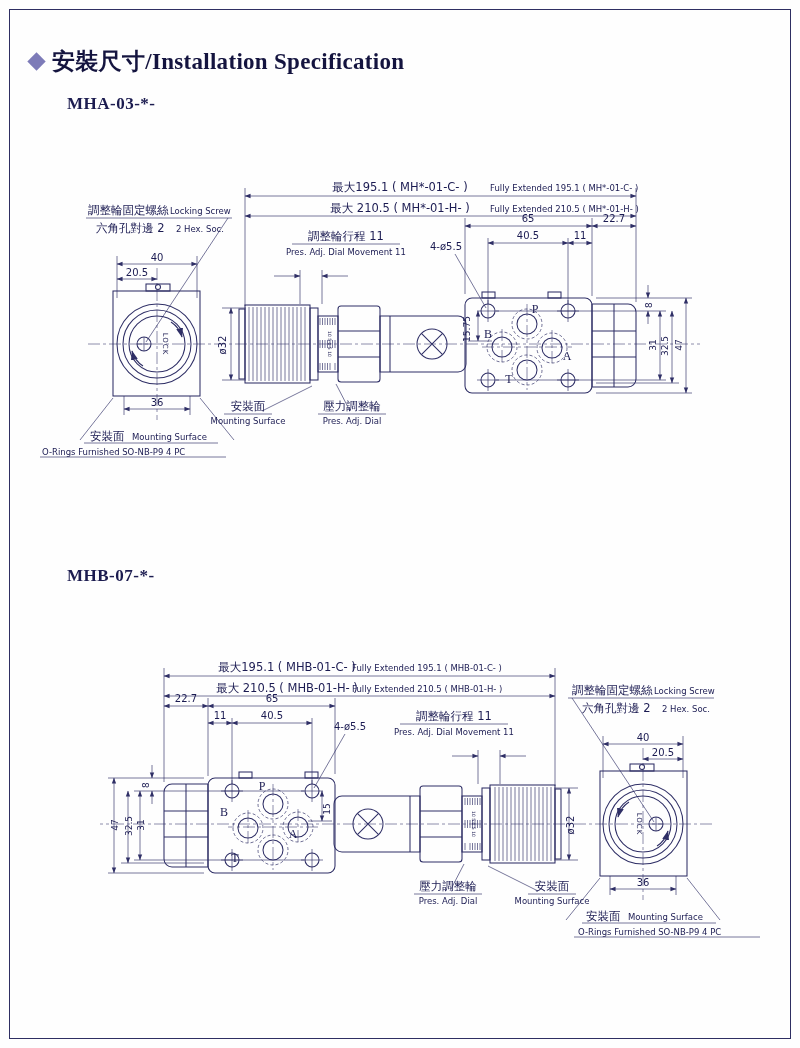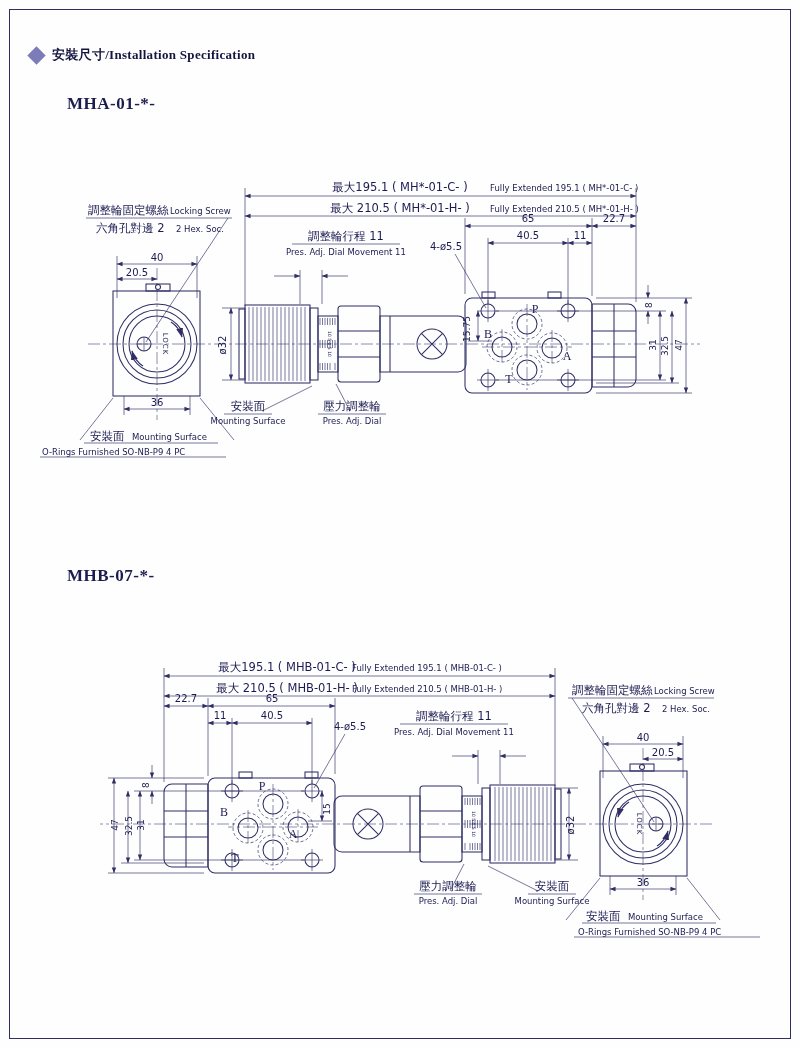--- a/index.html
+++ b/index.html
@@ -1,21 +1,21 @@
 <!DOCTYPE html>
 <html><head>
 <meta charset="utf-8">
 <style>
   html,body{margin:0;padding:0;background:#e8e8e8;}
   .page{position:relative;width:800px;height:1048px;background:#fefefe;overflow:hidden;
         font-family:"Liberation Sans",sans-serif;}
   .frame{position:absolute;inset:9px;border:1.8px solid #2e2e62;}
   .hdr{position:absolute;left:30px;top:46px;display:flex;align-items:center;gap:9px;}
   .diamond{width:13px;height:13px;background:#7d7bb8;transform:rotate(45deg);flex:0 0 auto;}
-  .title{font-family:"Liberation Serif",serif;font-weight:bold;font-size:13px;color:#14143f;letter-spacing:.3px;}
+  .title{font-family:"Liberation Serif",serif;font-weight:bold;font-size:23px;color:#14143f;letter-spacing:.3px;}
   .modelhead{position:absolute;left:67px;font-family:"Liberation Serif",serif;font-weight:bold;
              font-size:17px;color:#1c1c50;letter-spacing:.5px;}
   .mh1{top:94px;} .mh2{top:566px;}
   svg{position:absolute;left:0;}
   .f1{top:158px;} .f2{top:638px;}
   
   .o{stroke:#2f2f66;stroke-width:1.05;fill:none;}
   .t{stroke:#2f2f66;stroke-width:0.65;fill:none;}
   .cl{stroke:#2f2f66;stroke-width:0.55;fill:none;stroke-dasharray:12 3 3 3;}
   .dsh{stroke:#2f2f66;stroke-width:0.7;fill:none;stroke-dasharray:3 2.2;}
@@ -32,21 +32,21 @@
 <body>
 
 <div class="page">
   <div class="frame"></div>
 
   <div class="hdr">
     <div class="diamond"></div>
     <div class="title">安裝尺寸/Installation Specification</div>
   </div>
 
-  <div class="modelhead mh1">MHA-01-*-</div>
+  <div class="modelhead mh1">MHA-03-*-</div>
   <div class="modelhead mh2">MHB-07-*-</div>
 
   <svg class="f1" width="800" height="320" viewBox="0 0 800 320">
     <defs>
       <marker id="ah" viewBox="0 0 10 10" refX="9" refY="5" markerWidth="9.5" markerHeight="9.5" orient="auto-start-reverse">
           <path d="M0,1.5 L9.5,5 L0,8.5 z" fill="#2f2f66"></path>
         </marker>
 
       <g id="valve-art">
 

